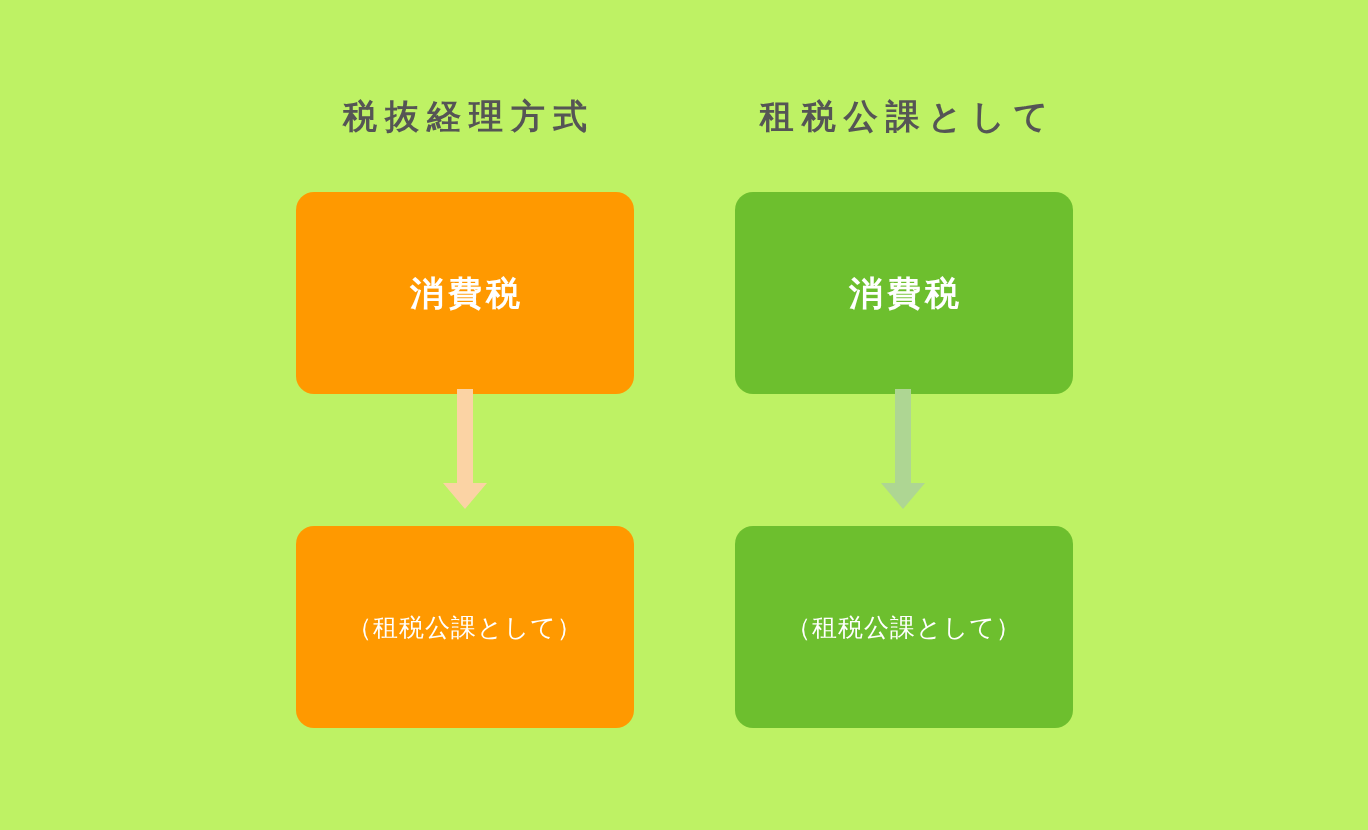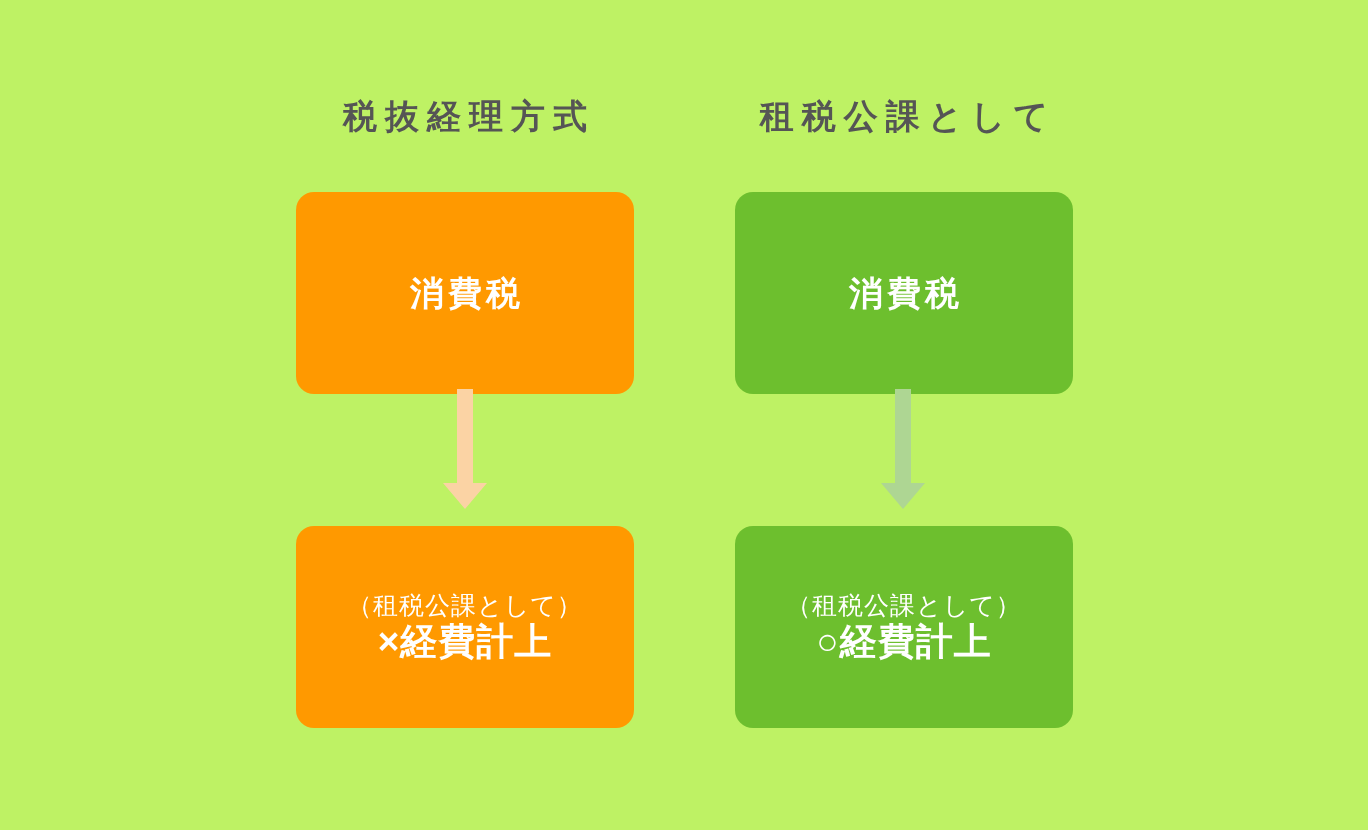--- a/index.html
+++ b/index.html
@@ -84,34 +84,32 @@
     <div class="box top-box" style="background-color: rgb(255, 153, 0);">
       <span class="box-main">消費税</span>
     </div>
 
     <svg class="arrow" viewBox="0 0 60 120" aria-hidden="true">
       <path d="M22 0 H38 V94 H52 L30 120 L8 94 H22 Z" fill="#FBD3A4"></path>
     </svg>
 
     <div class="box bottom-box" style="background-color: rgb(255, 153, 0);">
       <span class="box-line1">（租税公課として）</span>
-      <span class="box-line2">×経費計上</span>
     </div>
   </section>
 
   <section class="column col-right">
     <h2 class="col-title">租税公課として</h2>
 
     <div class="box top-box" style="background-color: rgb(109, 191, 46);">
       <span class="box-main">消費税</span>
     </div>
 
     <svg class="arrow" viewBox="0 0 60 120" aria-hidden="true">
       <path d="M22 0 H38 V94 H52 L30 120 L8 94 H22 Z" fill="#AED693"></path>
     </svg>
 
     <div class="box bottom-box" style="background-color: rgb(109, 191, 46);">
       <span class="box-line1">（租税公課として）</span>
-      <span class="box-line2">○経費計上</span>
     </div>
   </section>
 
 </div>
 
 </body></html>

